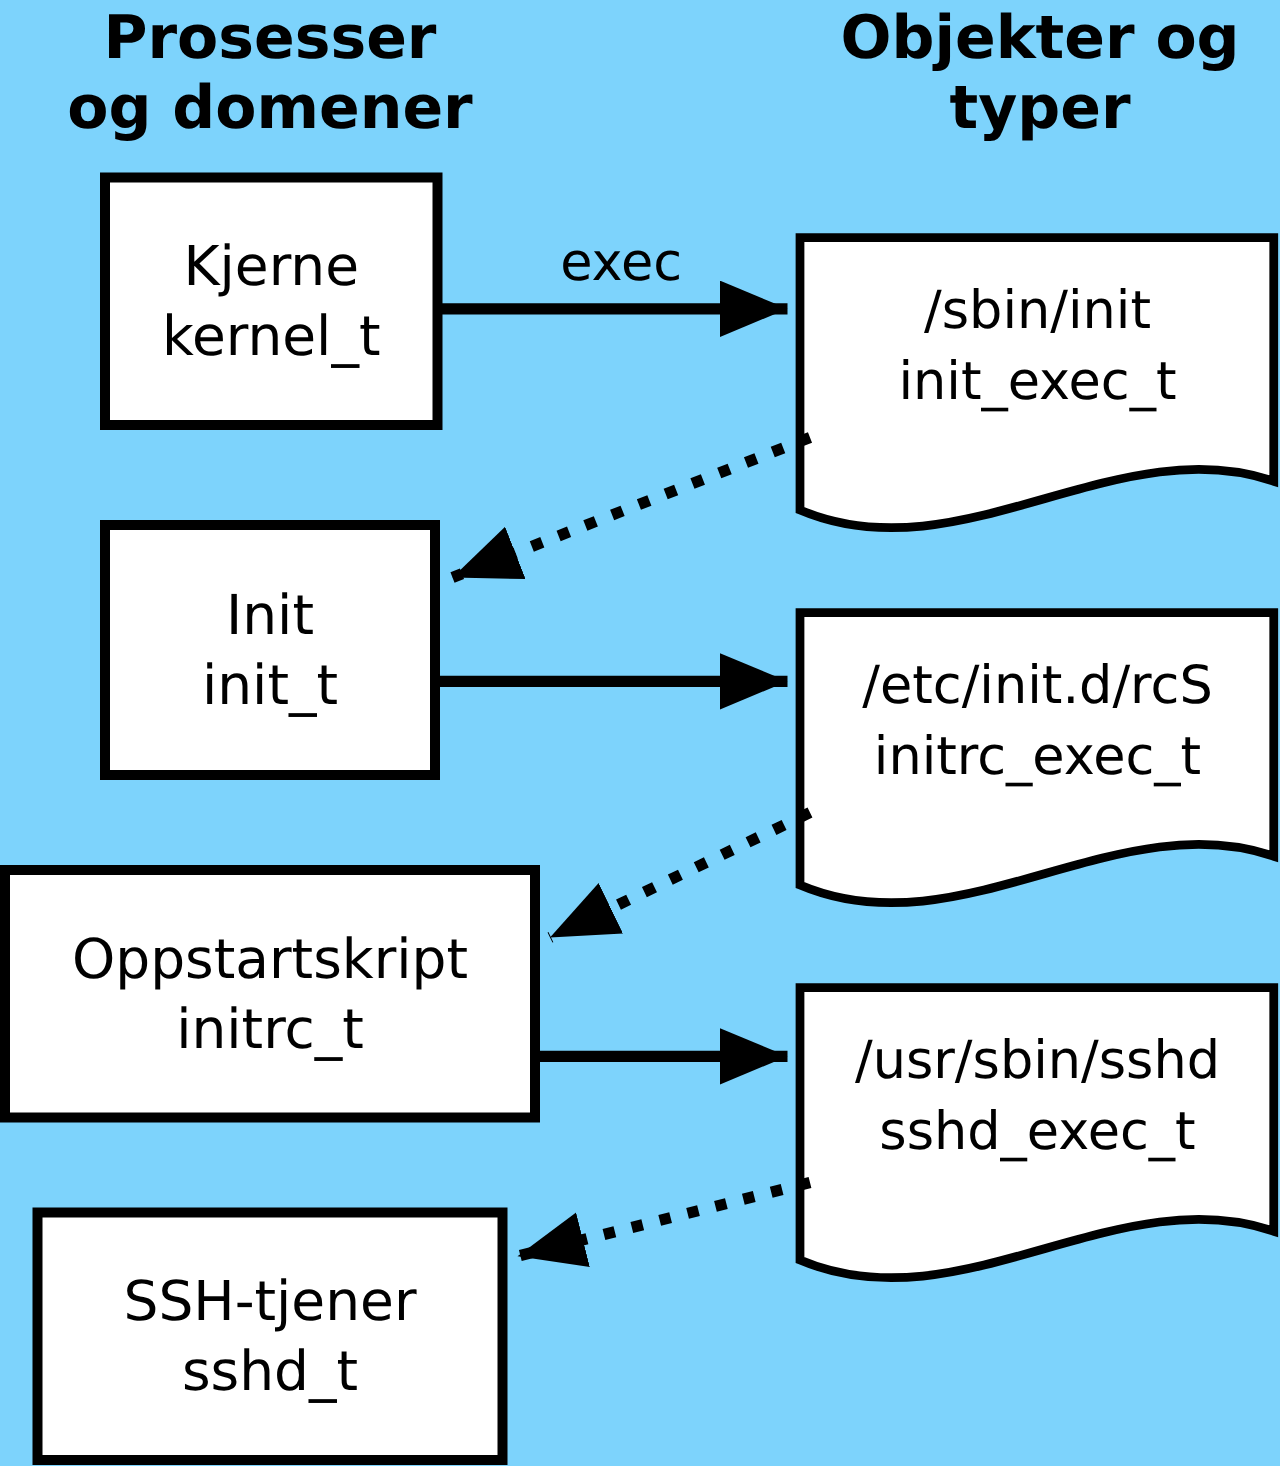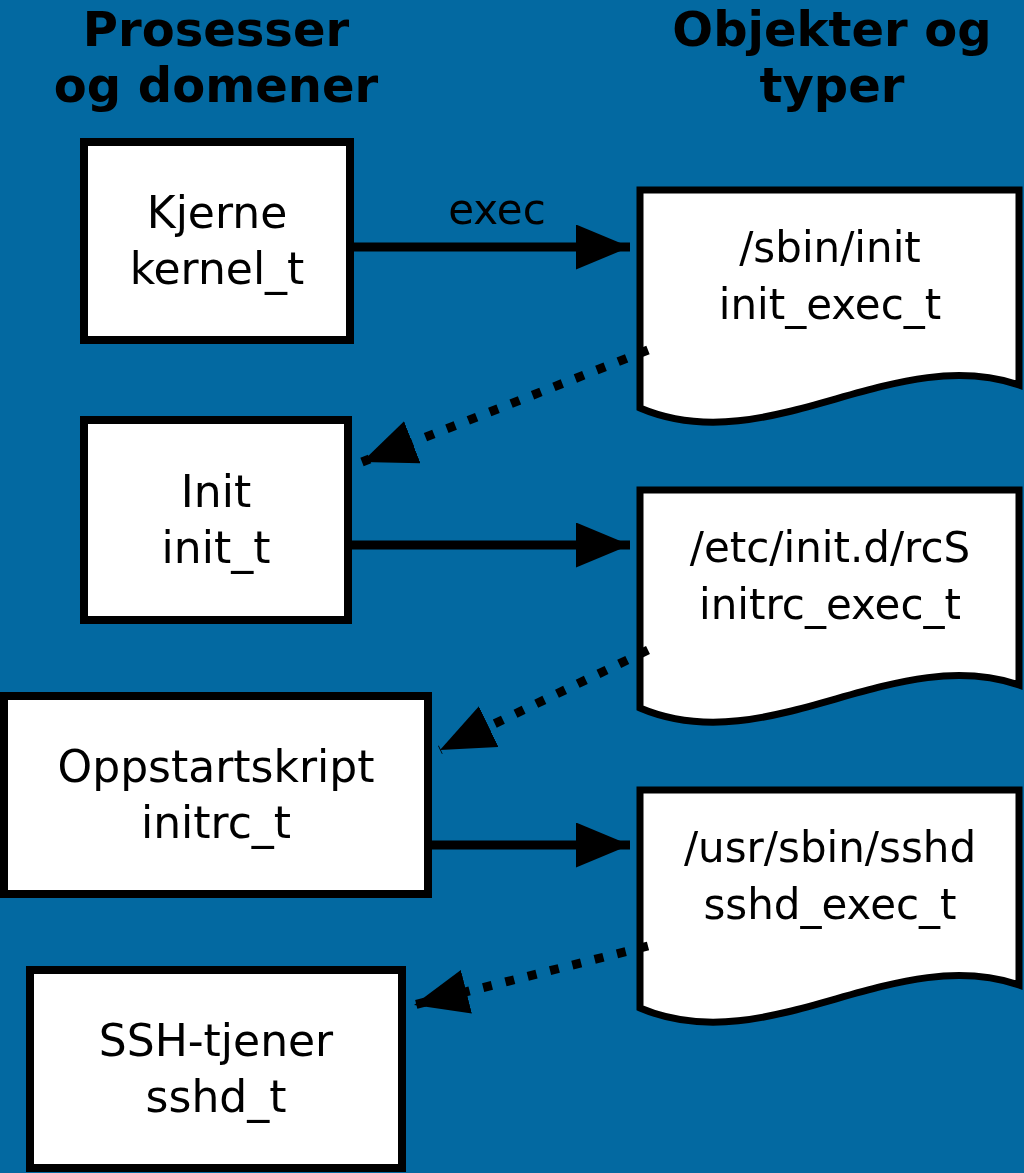--- a/index.html
+++ b/index.html
@@ -4,21 +4,21 @@
 <style>
   html, body {
     margin: 0;
     padding: 0;
     background: #ffffff;
   }
   .canvas {
     width: 1024px;
     height: 1173px;
     position: relative;
-    background: #0369a1;
+    background: #7dd3fc;
     overflow: hidden;
   }
   svg {
     display: block;
   }
   text {
     font-family: "DejaVu Sans", sans-serif;
     fill: #000000;
   }
   .header {

